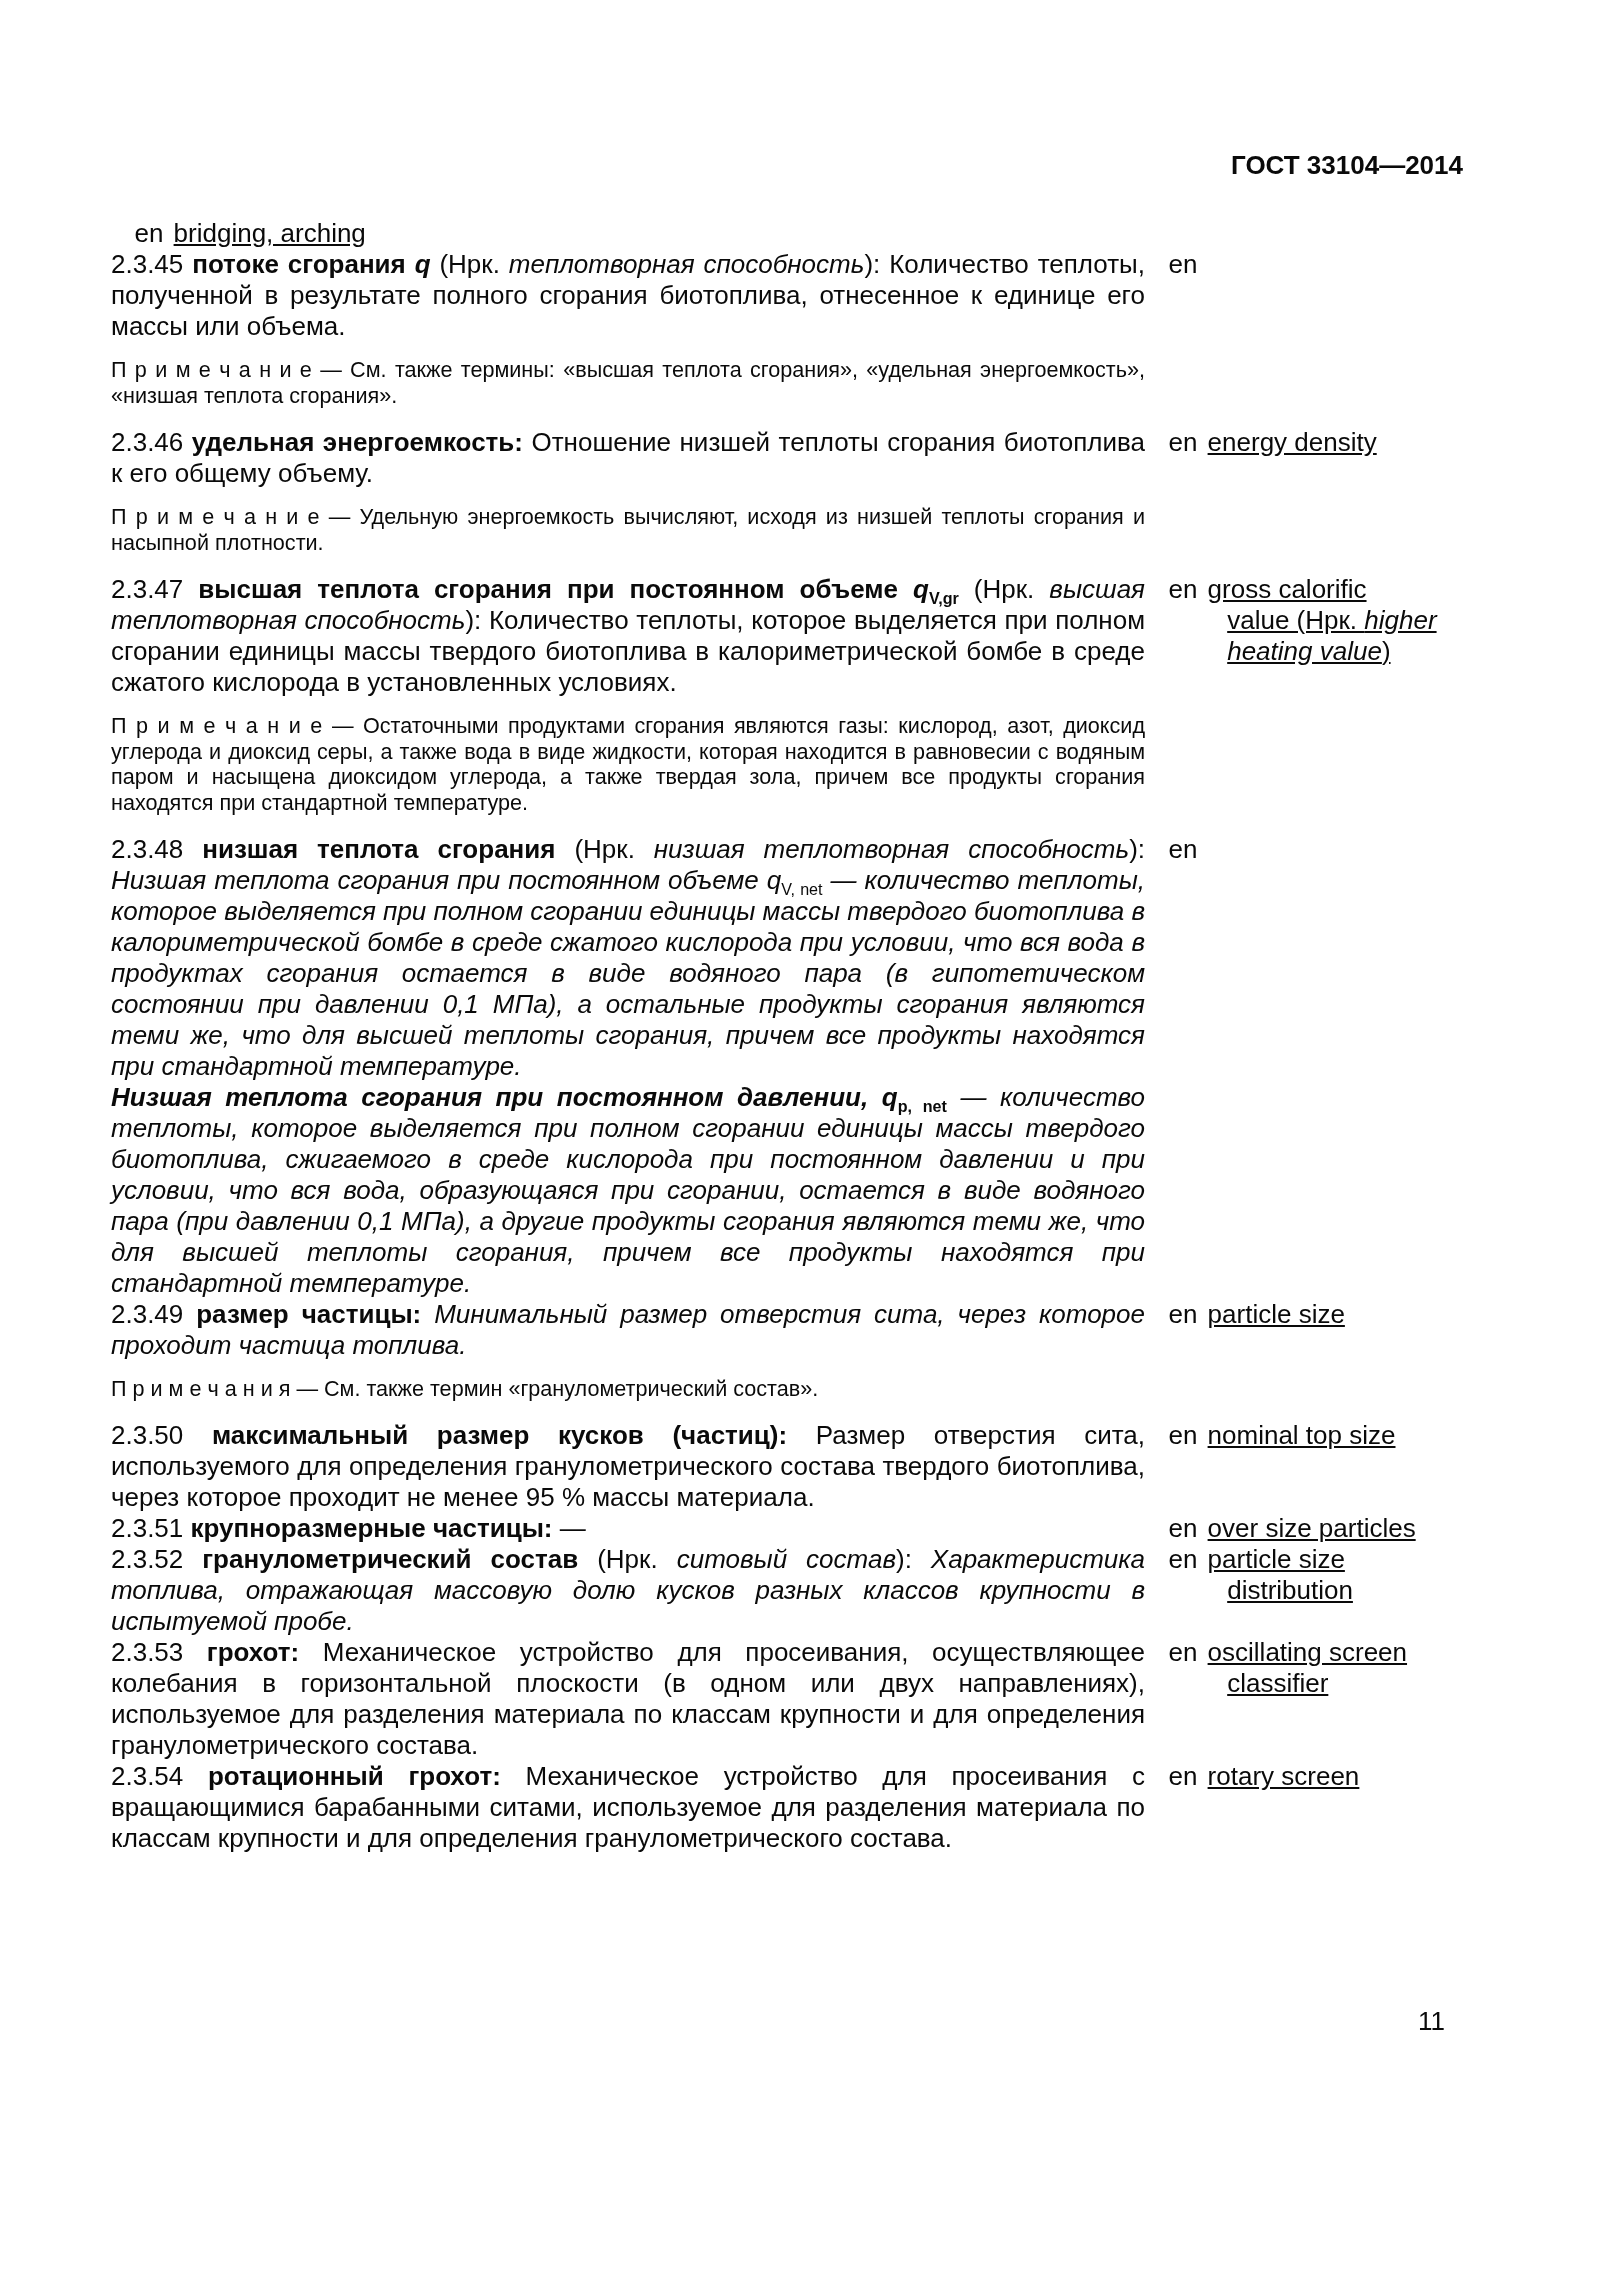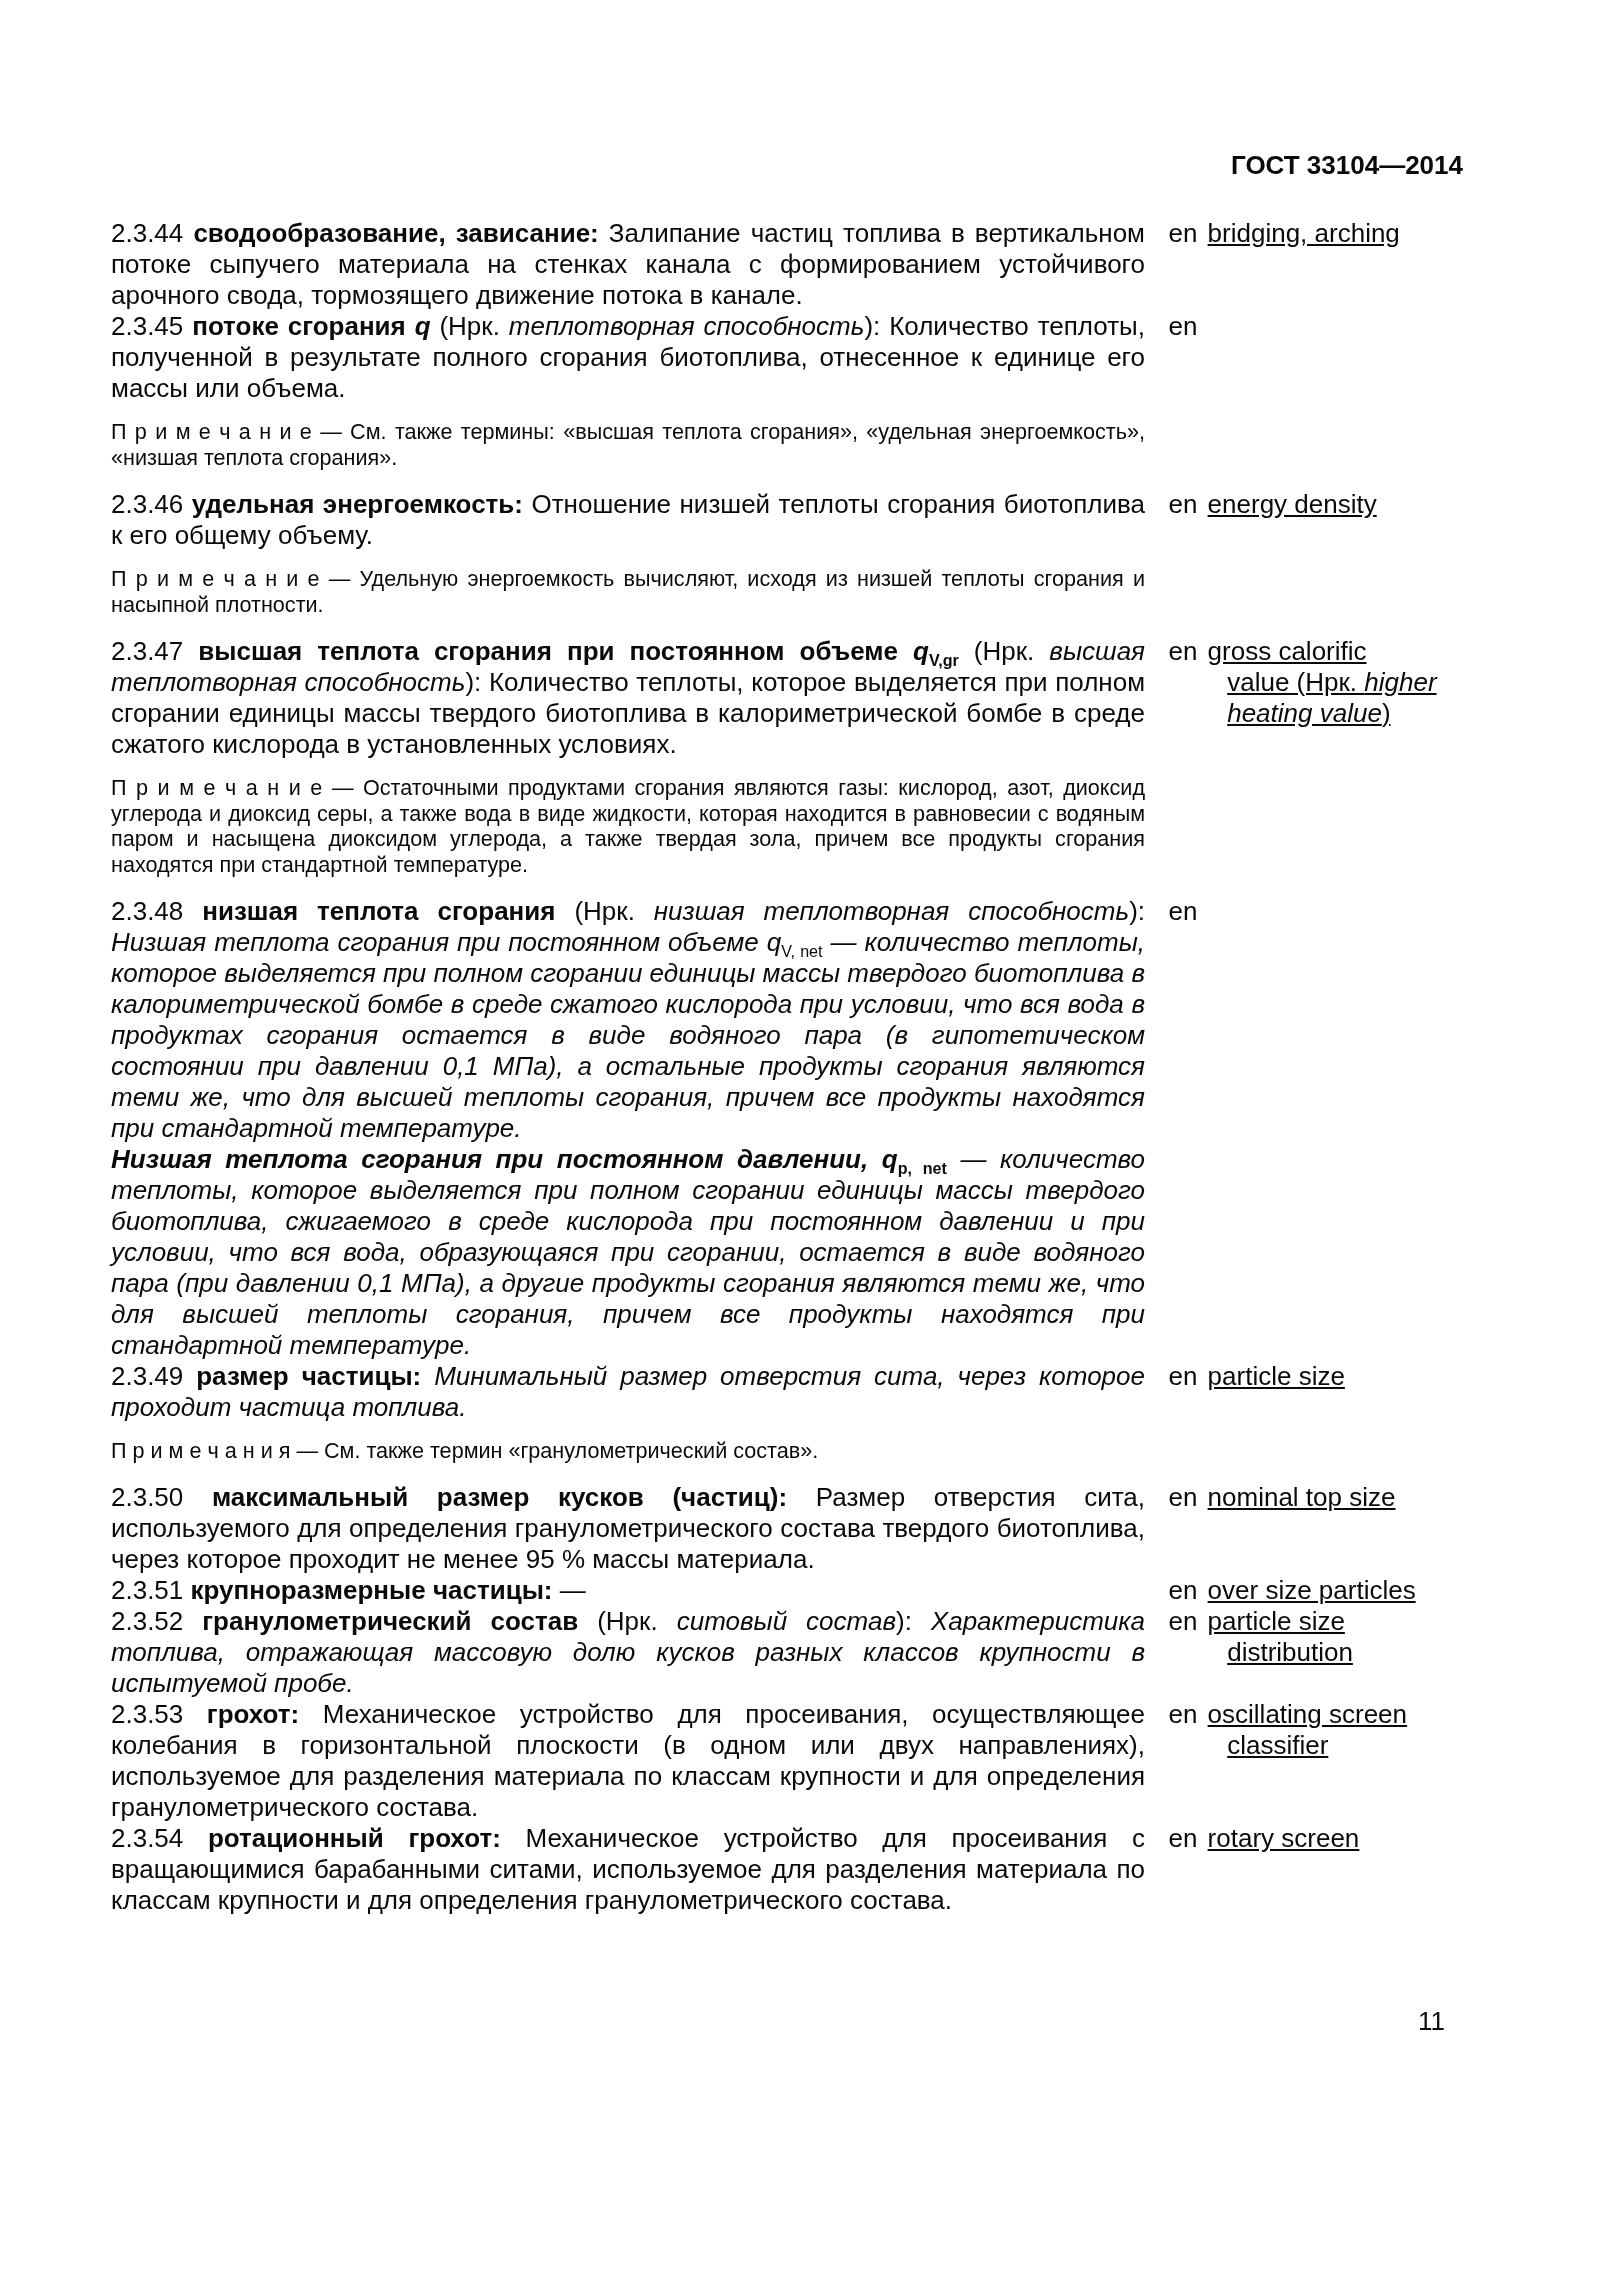--- a/index.html
+++ b/index.html
@@ -63,23 +63,20 @@
   }
 </style>
 </head>
 <body>
 
 <div class="page">
   <div class="doc-header">ГОСТ 33104—2014</div>
 
   <main>
       <div class="block-row entry">
-        <div class="main-col">
-          <p class="para"><span>2.3.44 </span><span class="b">сводообразование, зависание: </span><span>Залипание частиц топлива в вертикальном потоке сыпучего материала на стенках канала с формированием устойчивого арочного свода, тормозящего движение потока в канале.</span></p>
-        </div>
         <div class="en-col">
           <span class="en-label">en</span>
           <div class="en-text"><span>bridging, arching</span></div>
         </div>
       </div>
       <div class="block-row entry">
         <div class="main-col">
           <p class="para"><span>2.3.45 </span><span class="b">потоке сгорания </span><span class="b i">q</span><span> (Нрк. </span><span class="i">теплотворная способность</span><span>): Количество теплоты, полученной в результате полного сгорания биотоплива, отнесенное к единице его массы или объема.</span></p>
         </div>
         <div class="en-col">

